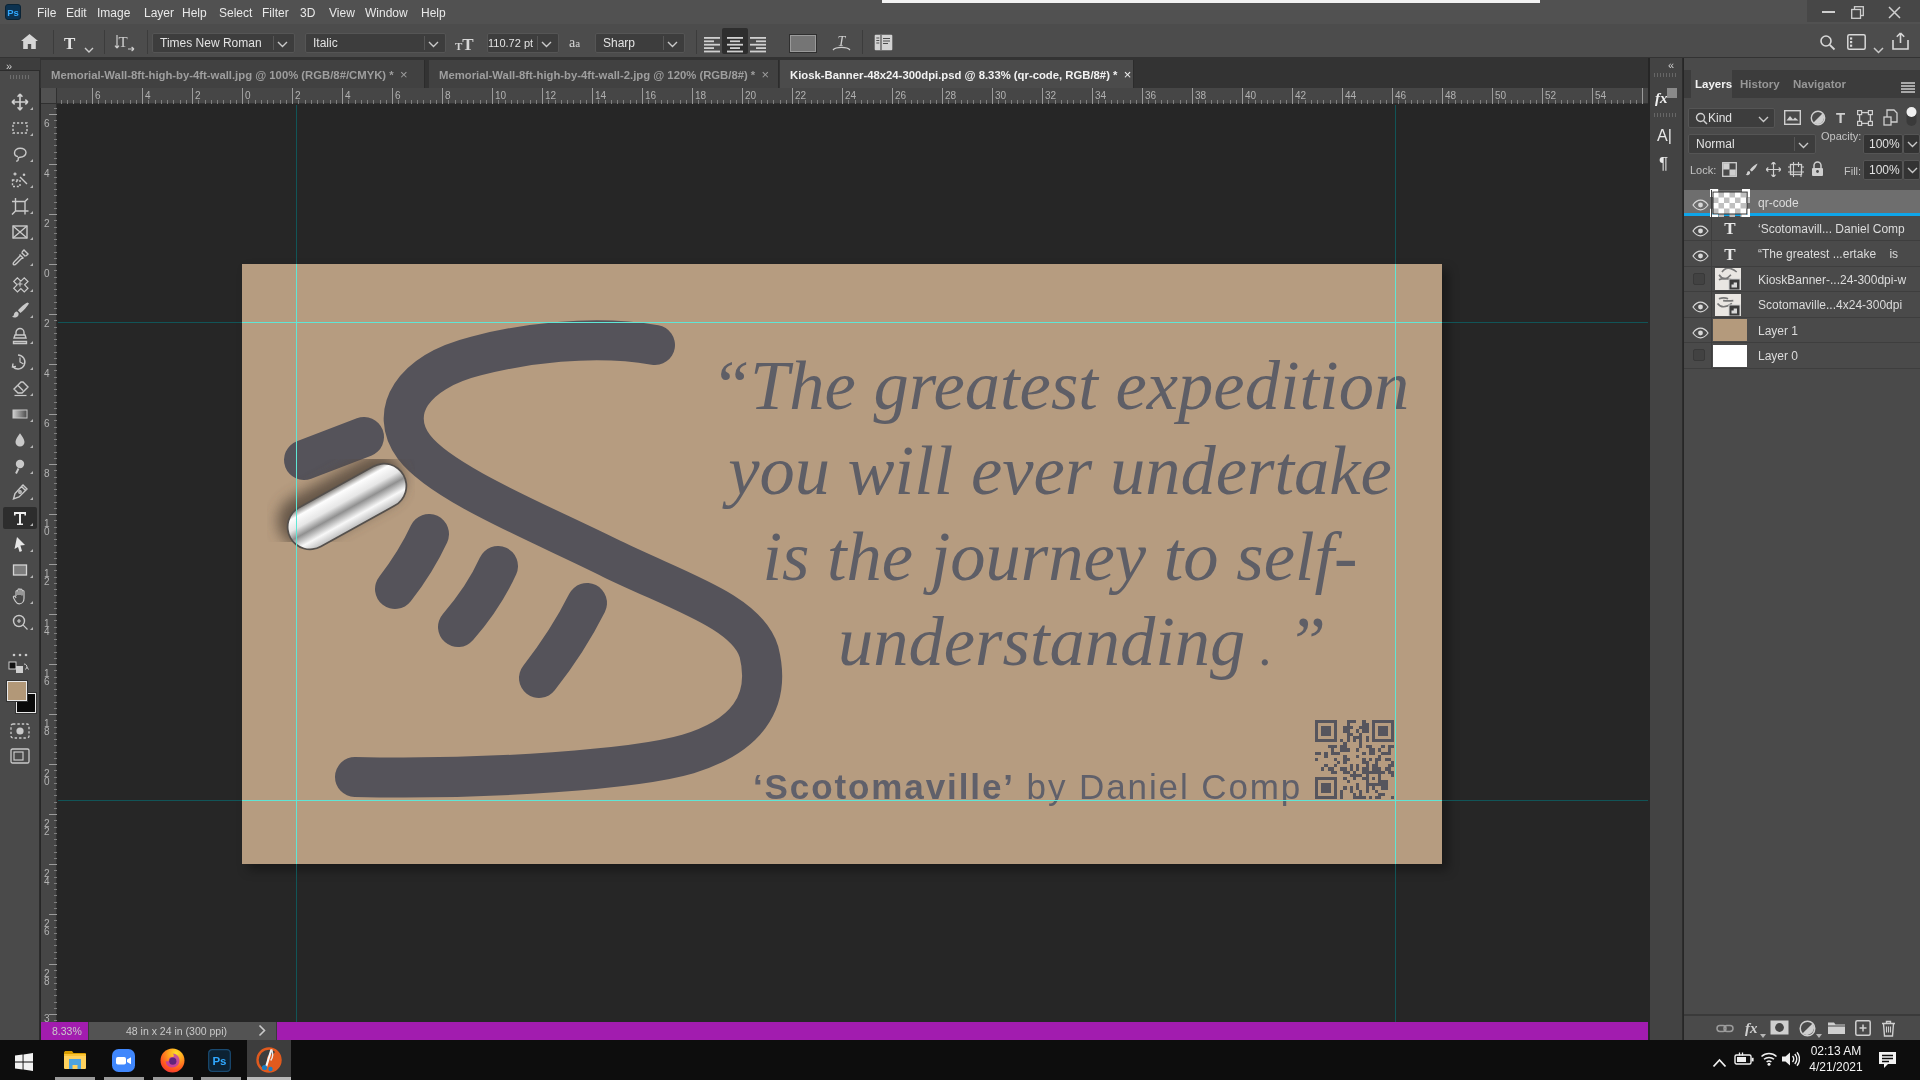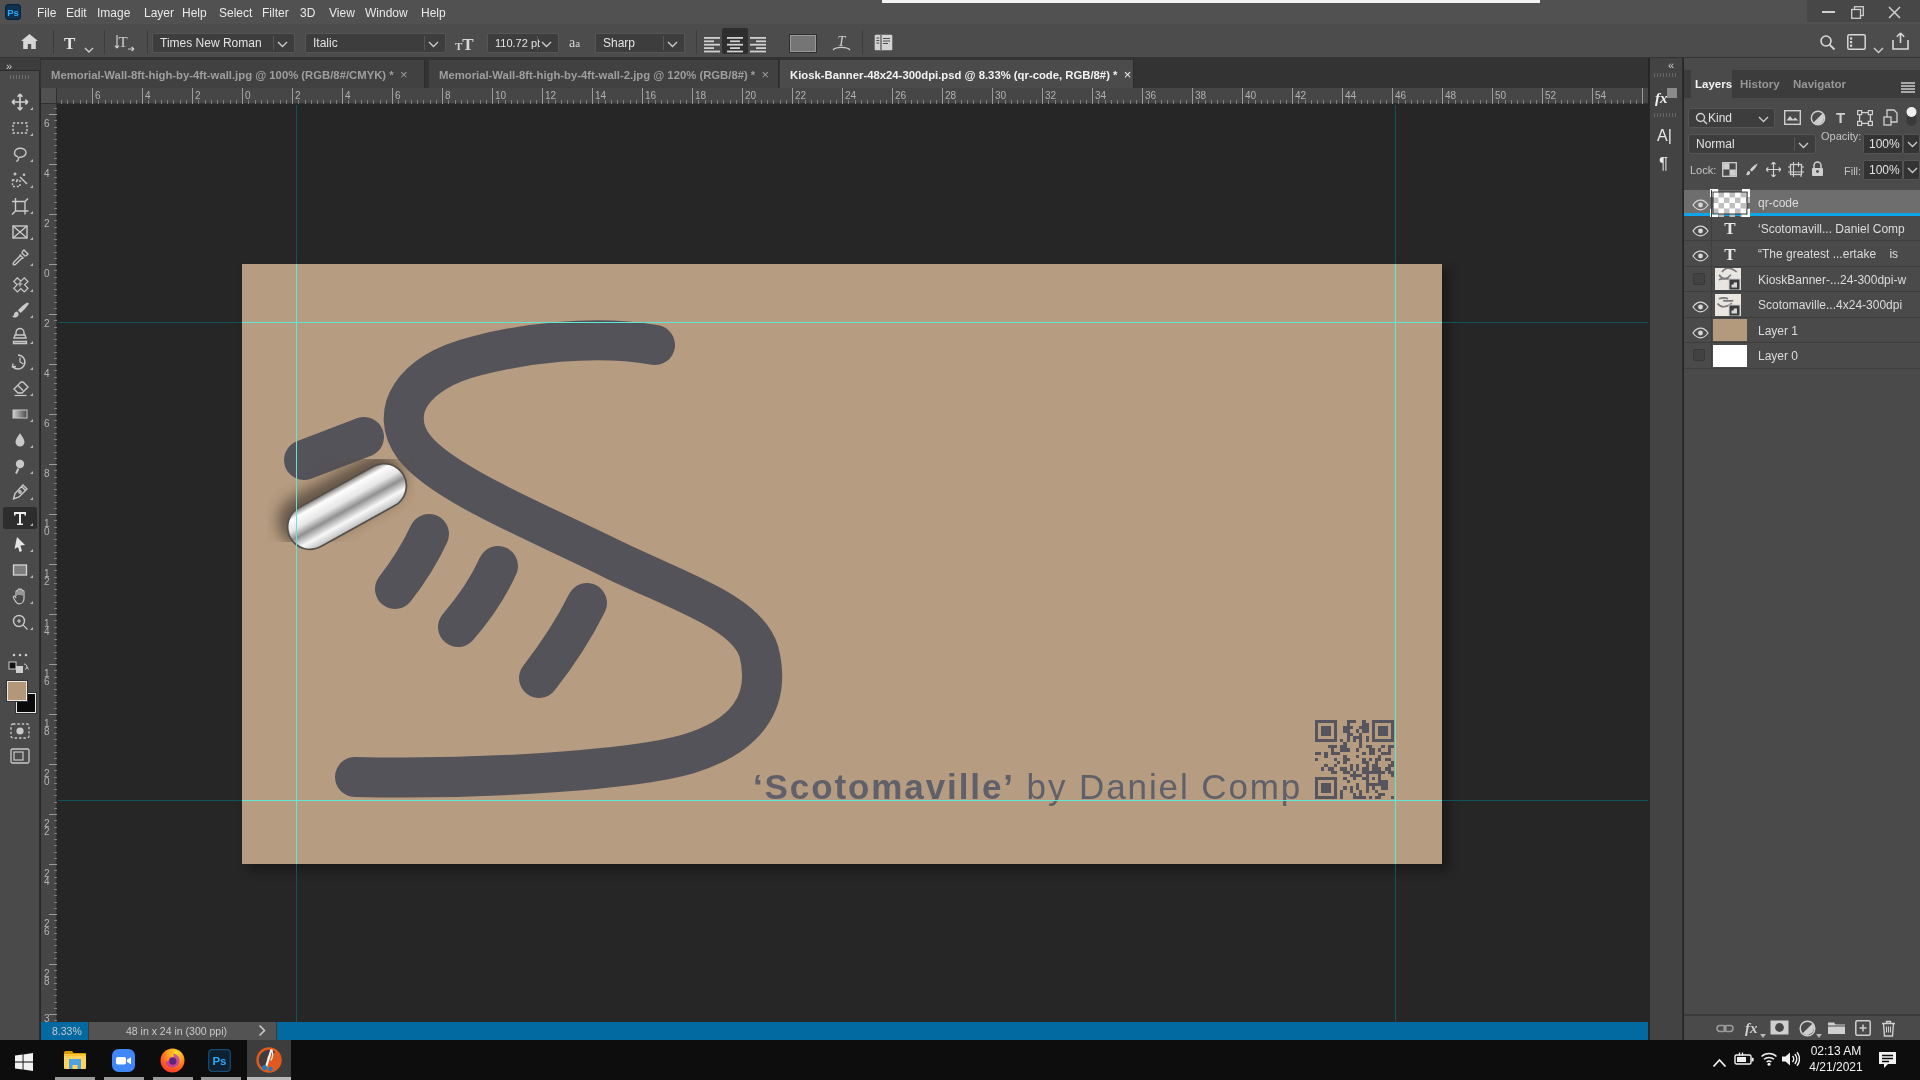--- a/index.html
+++ b/index.html
@@ -65,21 +65,21 @@
     </div>
     <div class="abs fld" style="left:305px;top:33px;width:141px;height:20px">
       <span style="margin-left:7px">Italic</span>
       <svg style="position:absolute;right:6px;top:7.0px" width="11" height="7" viewBox="0 0 11 7">
         <path d="M1 1l4.5 4.5L10 1" fill="none" stroke="#c9c9c9" stroke-width="1.4"></path>
       </svg>
       <div style="position:absolute;right:20px;top:2px;bottom:2px;width:1px;background:#565656"></div>
     </div>
     <div class="abs" style="left:455px;top:35px;color:#d6d6d6;font-family:Liberation Serif;font-weight:bold"><span style="font-size:11px">T</span><span style="font-size:17px">T</span></div>
     <div class="abs fld" style="left:487px;top:33px;width:72px;height:20px">
-      <span style="margin-left:7px"><span style="font-size:11px">110.72 pt</span></span>
+      <span style=""><span style="font-size:11px">110.72 pt</span></span>
       <svg style="position:absolute;right:6px;top:7.0px" width="11" height="7" viewBox="0 0 11 7">
         <path d="M1 1l4.5 4.5L10 1" fill="none" stroke="#c9c9c9" stroke-width="1.4"></path>
       </svg>
       <div style="position:absolute;right:20px;top:2px;bottom:2px;width:1px;background:#565656"></div>
     </div>
     <div class="abs" style="left:569px;top:35px;color:#d6d6d6;font-family:Liberation Serif;font-size:14px">a<span style="font-size:11px">a</span></div>
     <div class="abs fld" style="left:595px;top:33px;width:90px;height:20px">
       <span style="margin-left:7px">Sharp</span>
       <svg style="position:absolute;right:6px;top:7.0px" width="11" height="7" viewBox="0 0 11 7">
         <path d="M1 1l4.5 4.5L10 1" fill="none" stroke="#c9c9c9" stroke-width="1.4"></path>
@@ -762,20 +762,22 @@
 <path d="M413 81 C 350 70 280 80 234 92 C 170 108 146 148 172 183 C 200 220 300 260 370 295 C 438 328 505 348 517 388 C 530 440 502 473 446 490 C 395 505 250 516 113 513"></path>
 <path d="M62 196 L122 173"></path>
 <path d="M187 270 Q 174 298 153 325"></path>
 <path d="M256 302 Q 242 333 216 363"></path>
 <path d="M345 339 Q 326 377 297 414"></path>
 </g>
 <path d="M62 257 L136 216" stroke="#564a3e" stroke-width="52" stroke-linecap="round" fill="none" opacity="0.85" filter="url(#blur8)"></path>
 <path d="M68 263 L142 222" stroke="#55504c" stroke-width="46.5" stroke-linecap="round" fill="none"></path>
 <path d="M68 263 L142 222" stroke="url(#metal)" stroke-width="43" stroke-linecap="round" fill="none"></path>
 </svg>
+        <div class="abs" style="left:468px;top:79px;width:700px;text-align:center;white-space:nowrap;
+font-family:'Liberation Serif',serif;font-style:italic;font-size:70.5px;line-height:85.3px;color:#5e5e66">“The greatest expedition<br>you will ever undertake<br>is the journey to self-<br><span style="position:relative;left:22px">understanding <span style="font-size:0.75em">.</span> ”</span></div>
         <div class="abs" style="left:511px;top:503px;font-size:35px;letter-spacing:1.9px;color:#60606a;white-space:nowrap">
 <span style="font-weight:bold">‘Scotomaville’</span> by Daniel Comp</div>
         <div class="abs" style="left:1073px;top:456px"><svg width="79.0" height="79.0" viewBox="0 0 79.0 79.0" style="shape-rendering:crispEdges;fill:#56555d">
             <rect x="0.00" y="0.00" width="3.16" height="3.16"></rect>
             <rect x="3.16" y="0.00" width="3.16" height="3.16"></rect>
             <rect x="6.32" y="0.00" width="3.16" height="3.16"></rect>
             <rect x="9.48" y="0.00" width="3.16" height="3.16"></rect>
             <rect x="12.64" y="0.00" width="3.16" height="3.16"></rect>
             <rect x="15.80" y="0.00" width="3.16" height="3.16"></rect>
             <rect x="18.96" y="0.00" width="3.16" height="3.16"></rect>
@@ -1049,21 +1051,21 @@
       </div>
       <div class="abs" style="left:238px;top:0;width:1px;height:917px;background:#115457"></div>
       <div class="abs" style="left:238px;top:159px;width:1px;height:600px;background:#5fe6d6"></div>
       <div class="abs" style="left:1337px;top:0;width:1px;height:917px;background:#115457"></div>
       <div class="abs" style="left:1337px;top:159px;width:1px;height:600px;background:#5fe6d6"></div>
       <div class="abs" style="left:0;top:217px;width:1590px;height:1px;background:#115457"></div>
       <div class="abs" style="left:184px;top:217px;width:1200px;height:1px;background:#5fe6d6"></div>
       <div class="abs" style="left:0;top:695px;width:1590px;height:1px;background:#115457"></div>
       <div class="abs" style="left:184px;top:695px;width:1200px;height:1px;background:#5fe6d6"></div>
     </div>
-    <div class="abs" style="left:41px;top:1022px;width:1607px;height:18px;background:#0369a1;color:#c9c9c9;font-size:10.5px">
+    <div class="abs" style="left:41px;top:1022px;width:1607px;height:18px;background:#a21caf;color:#c9c9c9;font-size:10.5px">
       <div class="abs" style="left:11px;top:3px">8.33%</div>
       <div class="abs" style="left:47px;top:0;width:189px;height:18px;background:#535353;border-left:1px solid #3a3a3a;border-right:1px solid #3a3a3a"></div>
       <div class="abs" style="left:85px;top:3px">48 in x 24 in (300 ppi)</div>
       <div class="abs" style="left:217px;top:2px"><svg width="8" height="13" viewBox="0 0 8 13">
           <path d="M1.5 1.5 6.5 6.5 1.5 11.5" fill="none" stroke="#c9c9c9" stroke-width="1.6"></path>
         </svg></div>
     </div>
     <div class="abs" style="left:1650px;top:58px;width:33px;height:982px;background:#434343;border-right:1px solid #2c2c2c">
       <div class="abs" style="left:18px;top:1px;color:#cfcfcf;font-size:11px">«</div>
       <div class="abs" style="left:4px;top:15px;width:23px;height:4px;background:repeating-linear-gradient(to right,#666 0 1px,transparent 1px 3px)"></div>

